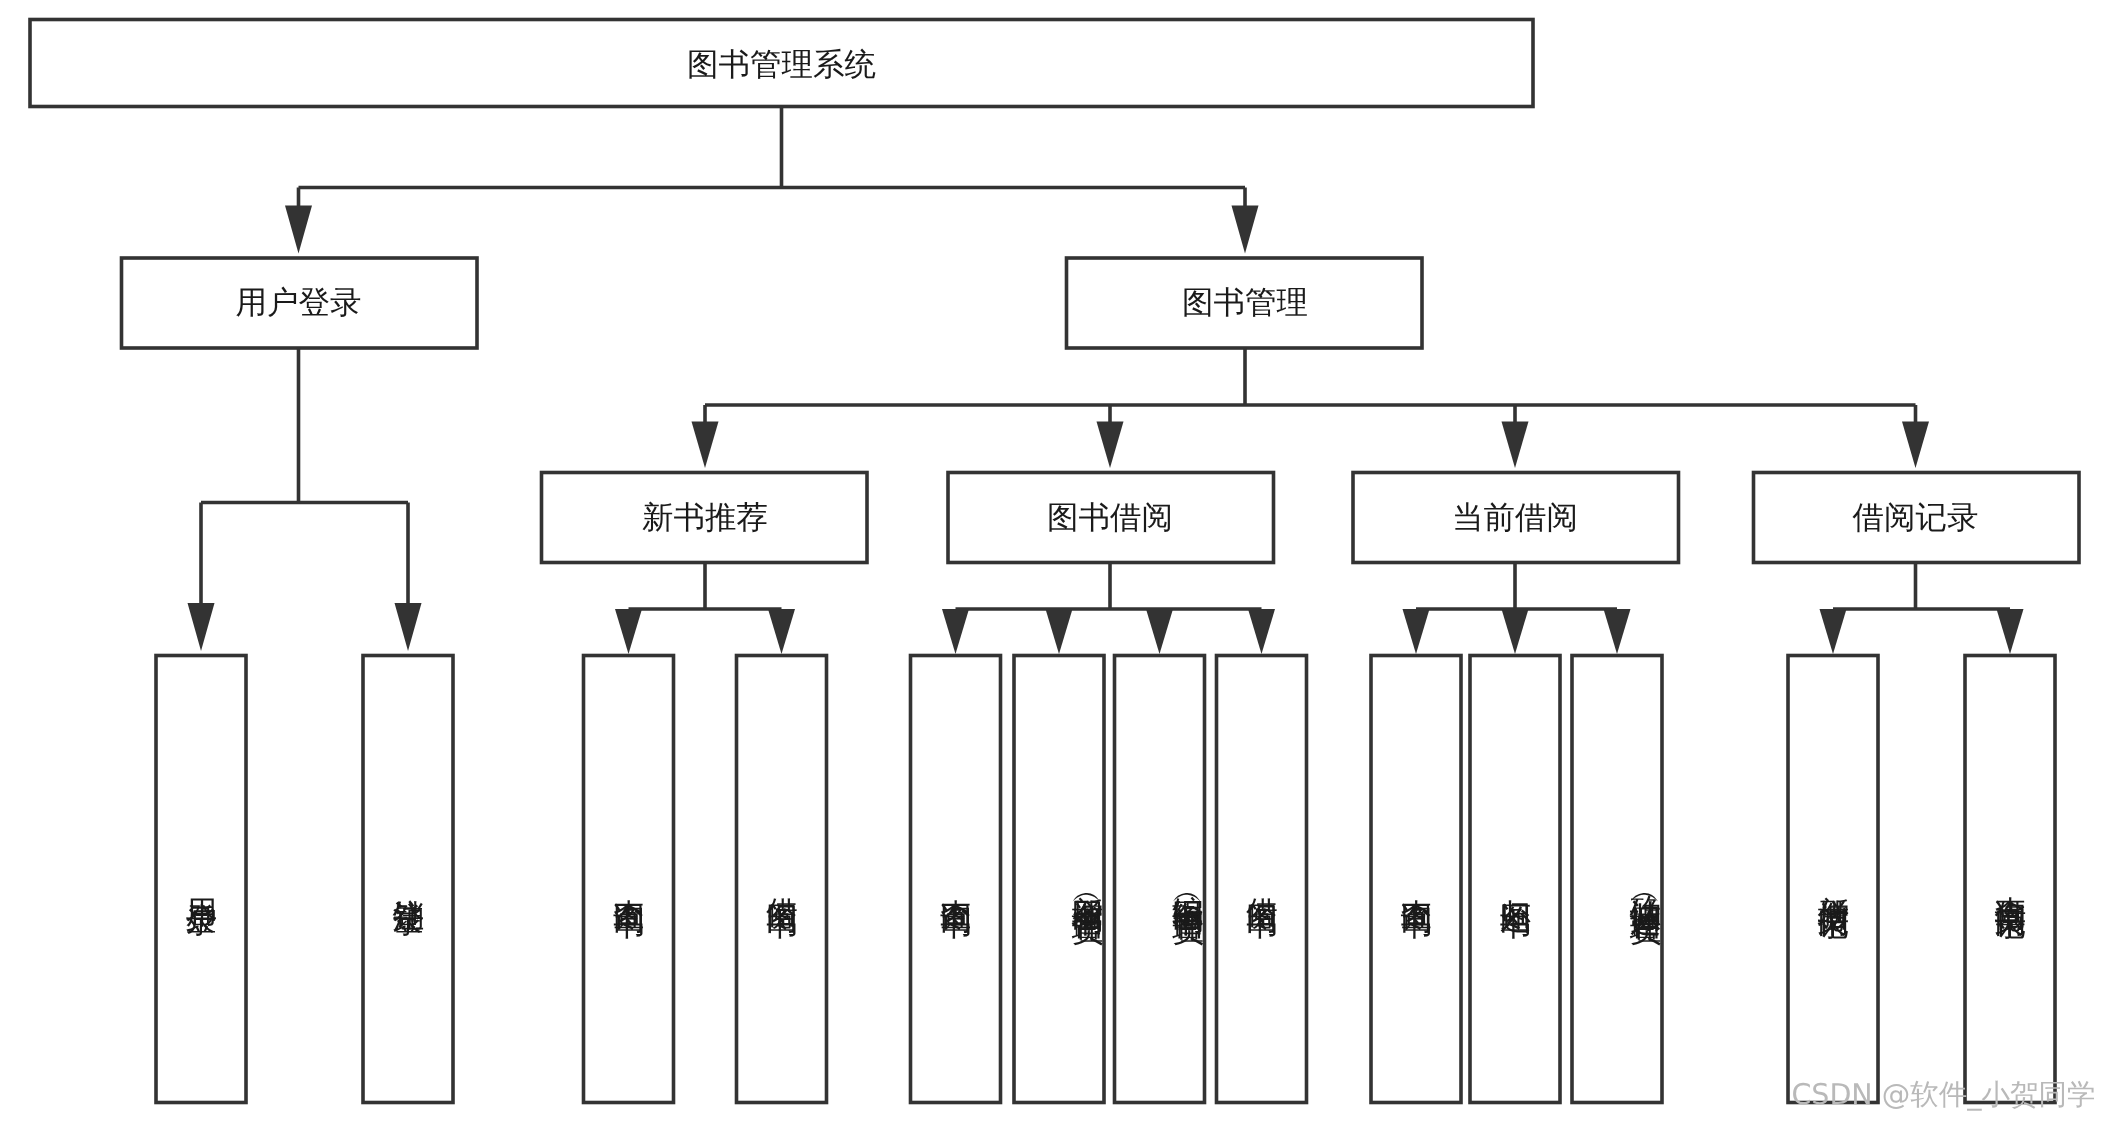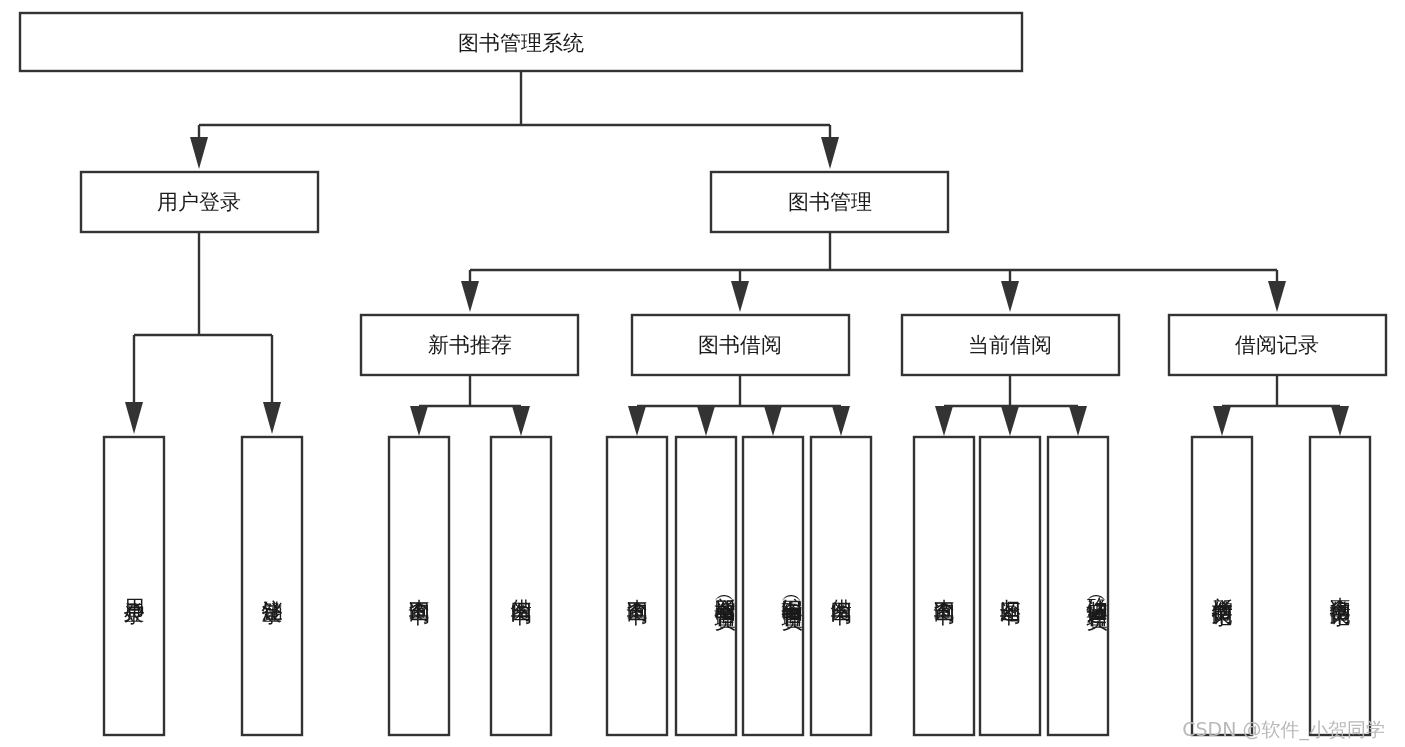--- a/index.html
+++ b/index.html
@@ -60,21 +60,21 @@
     pointer-events: none;
     text-align: center;
   }
   .vlabel.centered {
     display: flex;
     align-items: center;
     justify-content: center;
   }
   .watermark {
     position: absolute;
-    right: 20px;
+    right: 8px;
     bottom: 4px;
     font-family: "DejaVu Sans", "Liberation Sans", sans-serif;
     font-size: 19px;
     color: #b9b9b9;
     white-space: nowrap;
   }
 </style>
 </head>
 <body>
 

